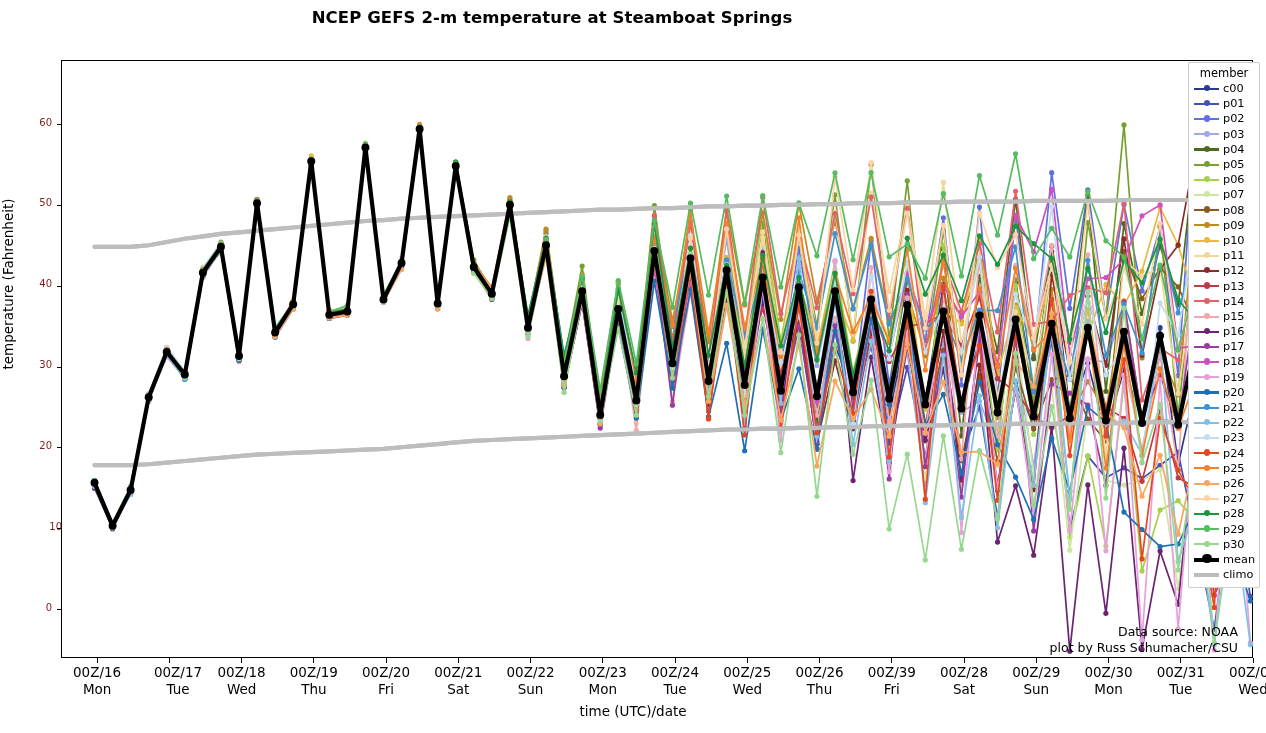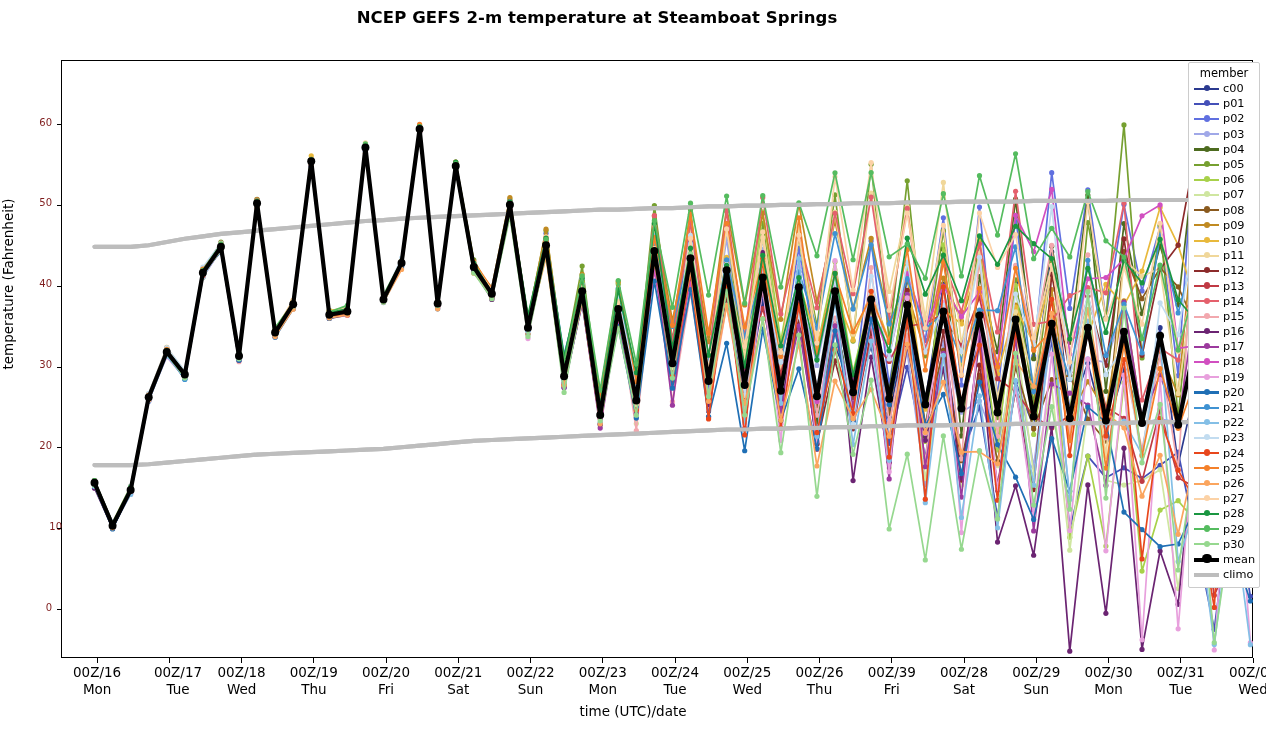--- a/index.html
+++ b/index.html
@@ -1,21 +1,21 @@
 <!DOCTYPE html>
 <html><head>
 <meta charset="utf-8">
 <style>
   html,body{margin:0;padding:0;background:#ffffff;}
   body{width:1266px;height:733px;overflow:hidden;
        font-family:"DejaVu Sans","Liberation Sans",sans-serif;color:#000;}
   #root{position:relative;width:1266px;height:733px;}
 
   #title{position:absolute;left:0;top:8px;width:1104px;text-align:center;
-         font-size:16.5px;font-weight:bold;letter-spacing:.1px;padding-left:45px;}
+         font-size:16.5px;font-weight:bold;letter-spacing:.1px;}
   #subtitle{position:absolute;left:0;top:33px;width:1266px;text-align:center;
             font-size:15px;font-weight:normal;}
 
   #plot{position:absolute;left:61px;top:60px;width:1192px;height:598px;
         border:1.1px solid #000;box-sizing:border-box;background:#fff;}
   #svg{position:absolute;left:0;top:0;width:1192px;height:598px;}
   .ytl{position:absolute;font-size:10px;text-align:right;width:34px;
        transform:translateY(-8.5px);color:#7f1d1d;}
   .ytickmark{position:absolute;width:4.5px;height:1.1px;background:#000;}
 
@@ -2482,20 +2482,24 @@
         </div>
         <div class="lg-row climo">
           <span class="lg-swatch">
             <span class="lg-line" style="background: rgb(189, 189, 189);"></span>
           </span>
           <span class="lg-label">climo</span>
         </div>
       </div>
 </div>
 
+<div id="credit">
+  <div>Data source: NOAA</div>
+  <div>plot by Russ Schumacher/CSU</div>
+</div>
 
 <div class="ytl" style="left: 18px; top: 609.514px;">0</div>
     <div class="ytickmark" style="left: 56.5px; top: 609.014px;"></div>
     <div class="ytl" style="left: 28px; top: 528.703px;">10</div>
     <div class="ytickmark" style="left: 56.5px; top: 528.203px;"></div>
     <div class="ytl" style="left: 18px; top: 447.892px;">20</div>
     <div class="ytickmark" style="left: 56.5px; top: 447.392px;"></div>
     <div class="ytl" style="left: 18px; top: 367.081px;">30</div>
     <div class="ytickmark" style="left: 56.5px; top: 366.581px;"></div>
     <div class="ytl" style="left: 18px; top: 286.27px;">40</div>

